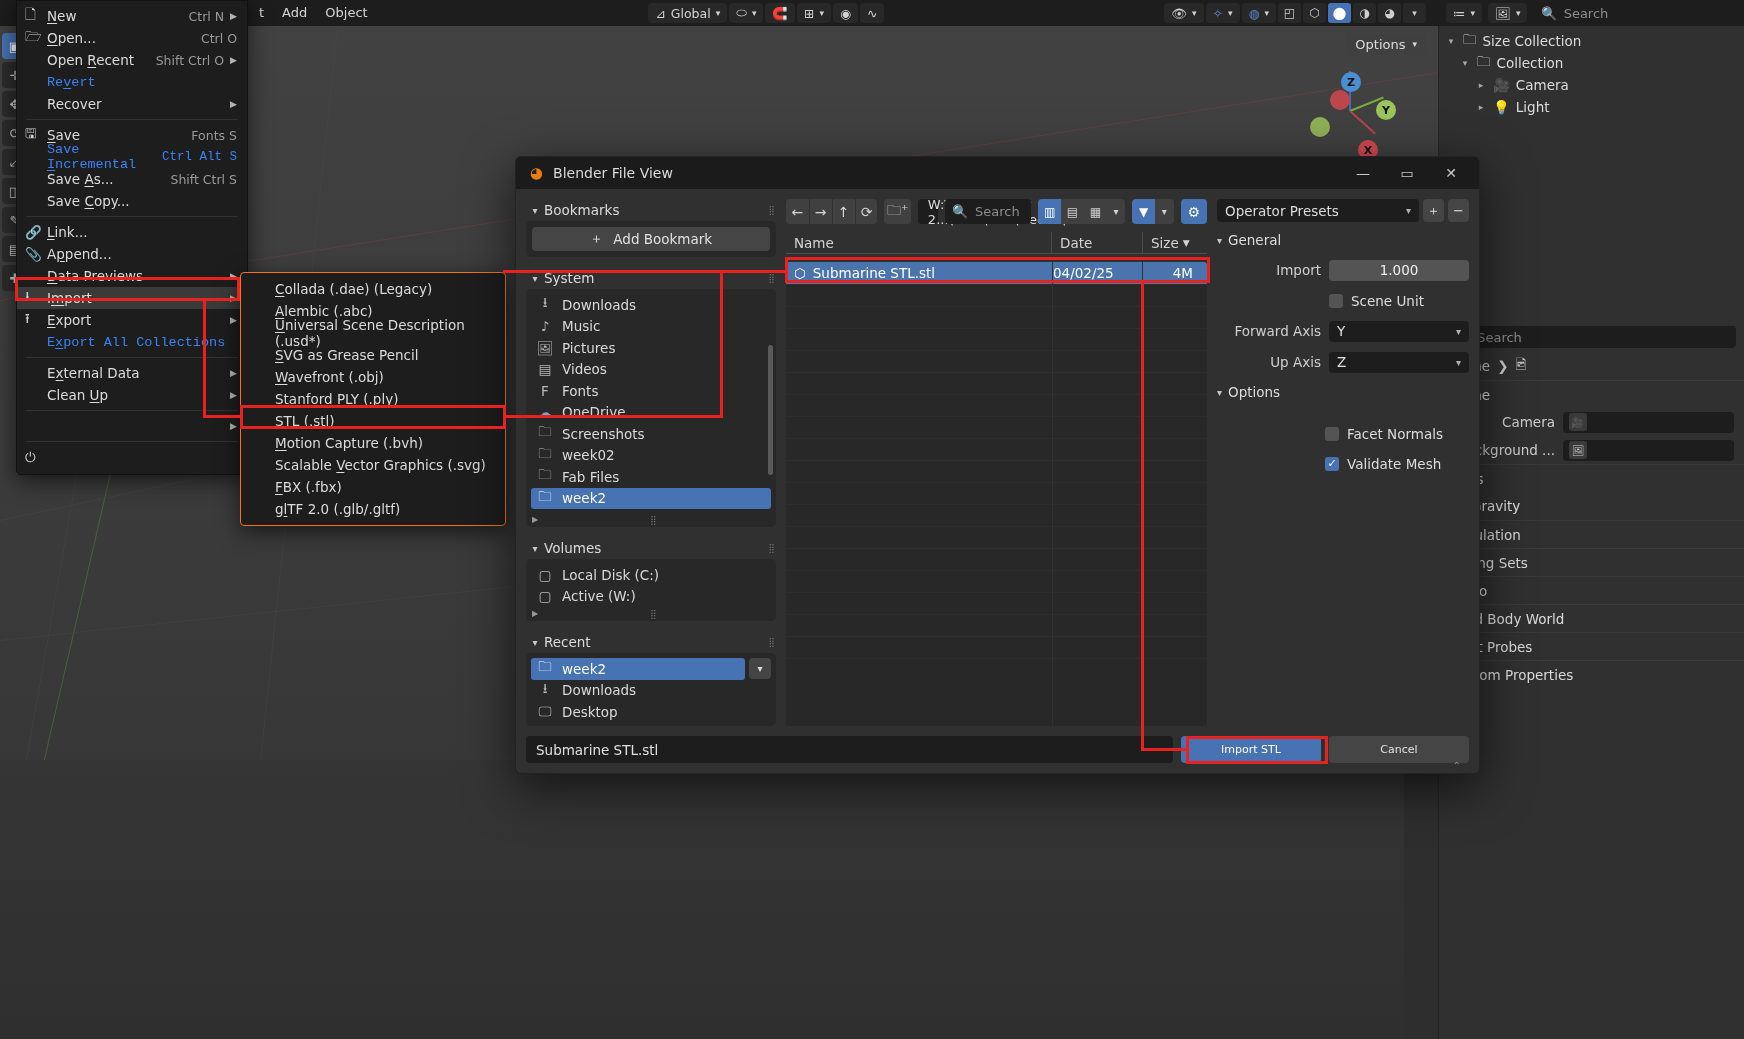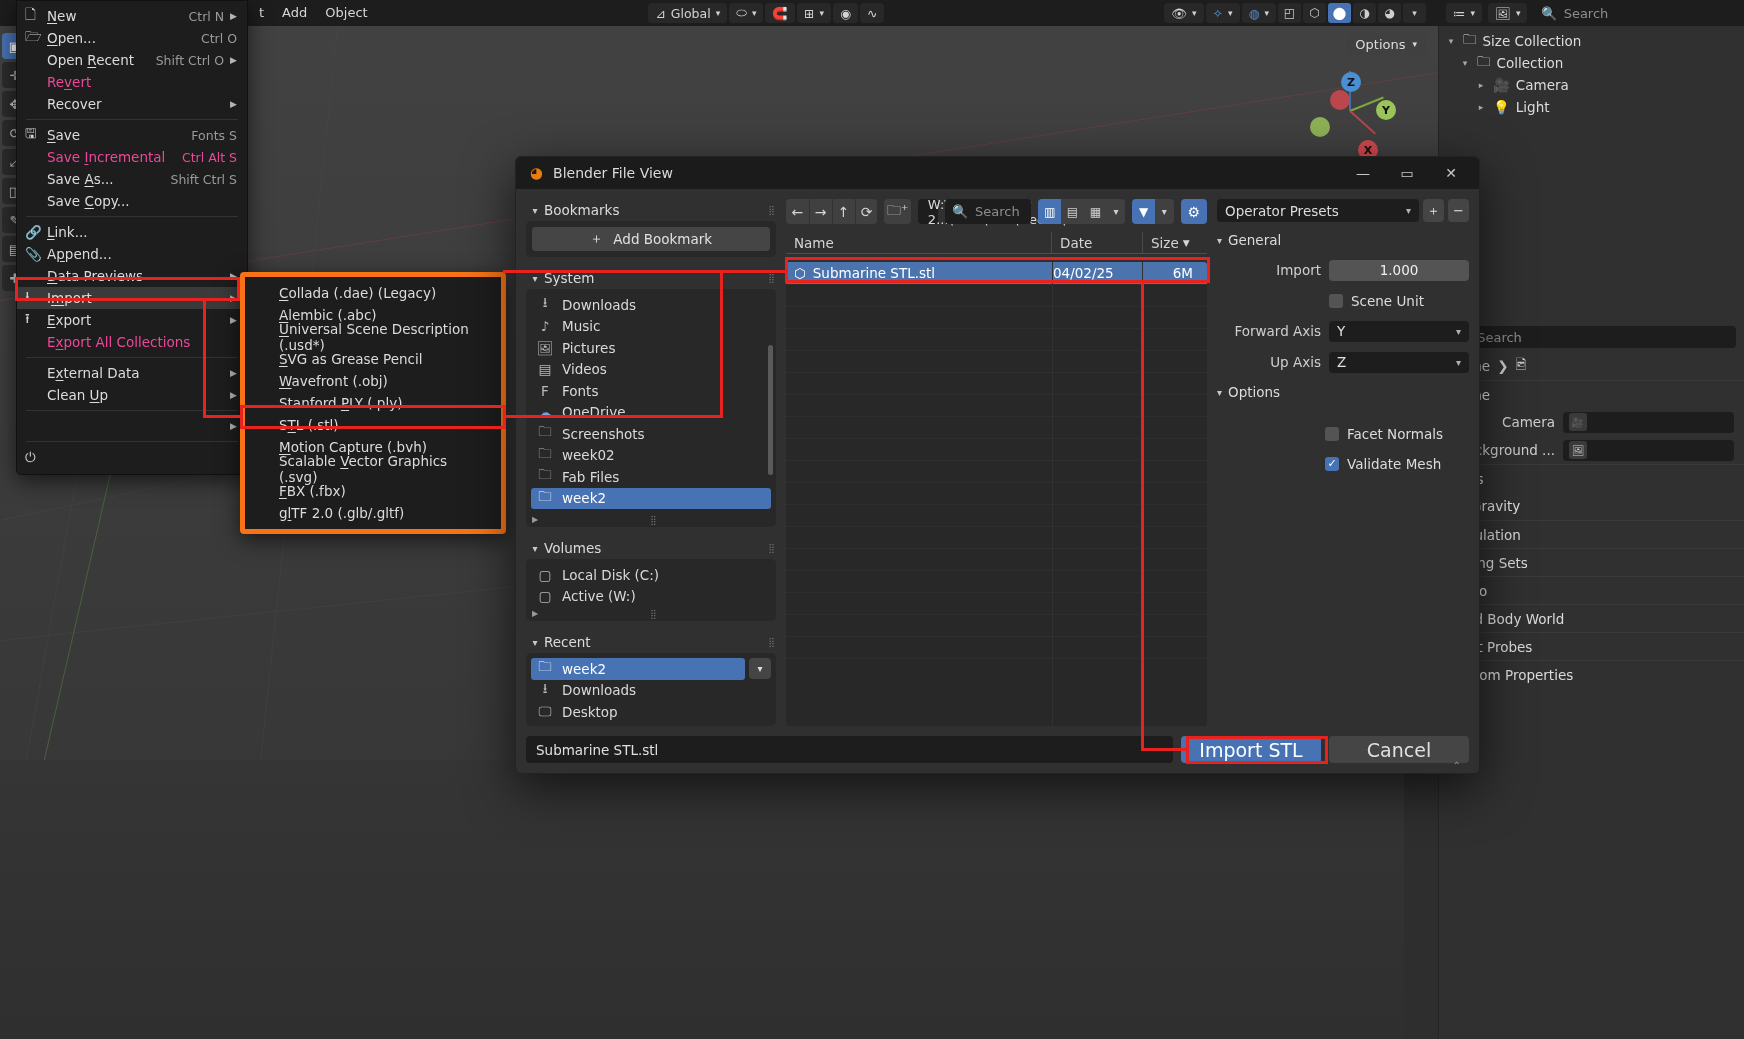--- a/index.html
+++ b/index.html
@@ -58,28 +58,28 @@
     box-shadow:0 6px 22px rgba(0,0,0,.6);
   }
   .fm-row {
     display:flex; align-items:center; height:22px; padding:0 10px 0 8px;
     font-size:13.5px; color:#dcdcdc; position:relative;
   }
   .fm-row .ic { width:22px; flex:0 0 22px; display:flex; align-items:center; color:#cfcfcf; }
   .fm-row .lbl { flex:1; }
   .fm-row .acc { color:#9a9a9a; font-size:12.5px; margin-left:auto; padding-left:14px; }
   .fm-row .arw { color:#b5b5b5; font-size:9px; margin-left:6px; }
-  .fm-row.dis .lbl, .fm-row.dis .acc { color:#ec4899; }
+  .fm-row.dis .lbl, .fm-row.dis .acc { color:#3b82f6;font-family:Liberation Mono, monospace; }
   .fm-row.hl { background:#3a3a3a; }
   .fm-sep { height:1px; background:#333; margin:4px 9px; }
 
   
   #submenu {
     position:absolute; left:240px; top:272px; width:266px;
-    background:#1d1d1d; border:5px solid #f97316; border-radius:4px;
+    background:#1d1d1d; border:1px solid #f97316; border-radius:4px;
     padding:5px 0; z-index:61; box-shadow:0 6px 22px rgba(0,0,0,.6);
   }
   .sm-row { height:22px; display:flex; align-items:center; padding:0 12px 0 34px;
             font-size:13.5px; color:#dcdcdc; }
 
   .u { text-decoration: underline; text-underline-offset:2px; }
 
   
   .redbox { position:absolute; border:3px solid #e8231f; z-index:80; pointer-events:none; }
   .redline { position:absolute; background:#e8231f; z-index:79; }
@@ -163,21 +163,21 @@
   .fgrid { position:absolute; inset:0; pointer-events:none; }
   .fgrid .h { position:absolute; left:0; right:0; height:1px; background:#2e2e2e; }
   .fgrid .v { position:absolute; top:0; bottom:0; width:1px; background:#313131; }
 
   #fd-bottom { display:flex; gap:8px; align-items:center; padding:0 10px 10px 10px; }
   .namefield {
     flex:1; height:27px; background:#1d1d1d; border-radius:4px;
     display:flex; align-items:center; padding:0 10px; font-size:13.5px; color:#e0e0e0;
   }
   .bigbtn { width:140px; height:27px; border-radius:4px; display:flex;
-            align-items:center; justify-content:center; font-size:19px; }
+            align-items:center; justify-content:center; font-size:11px; }
   .bigbtn.prim { background:#4772b3; color:#fff; }
   .bigbtn.sec { background:#454545; color:#e0e0e0; }
 
   
   #fd-right { width:252px; display:flex; flex-direction:column; gap:7px; }
   .presetrow { display:flex; gap:4px; align-items:center; }
   .presetsel {
     flex:1; height:23px; background:#1d1d1d; border-radius:4px; display:flex;
     align-items:center; padding:0 8px; font-size:13.5px; color:#dcdcdc;
   }
@@ -775,21 +775,21 @@
             <div class="h" style="top:396px"></div>
           <div class="v" style="right:154px"></div>
             <div class="v" style="right:64px"></div>
         </div>
         <div class="frow sel">
           <span class="fn">
             <span>⬡</span>
             <span>Submarine STL.stl</span>
           </span>
           <span class="fd">04/02/25</span>
-          <span class="fs">6M</span>
+          <span class="fs">4M</span>
         </div>
       </div>
     </div>
 
     <div id="fd-right">
       <div class="presetrow">
         <div class="presetsel">
           <span>Operator Presets</span>
           <span class="cv">▾</span>
         </div>

